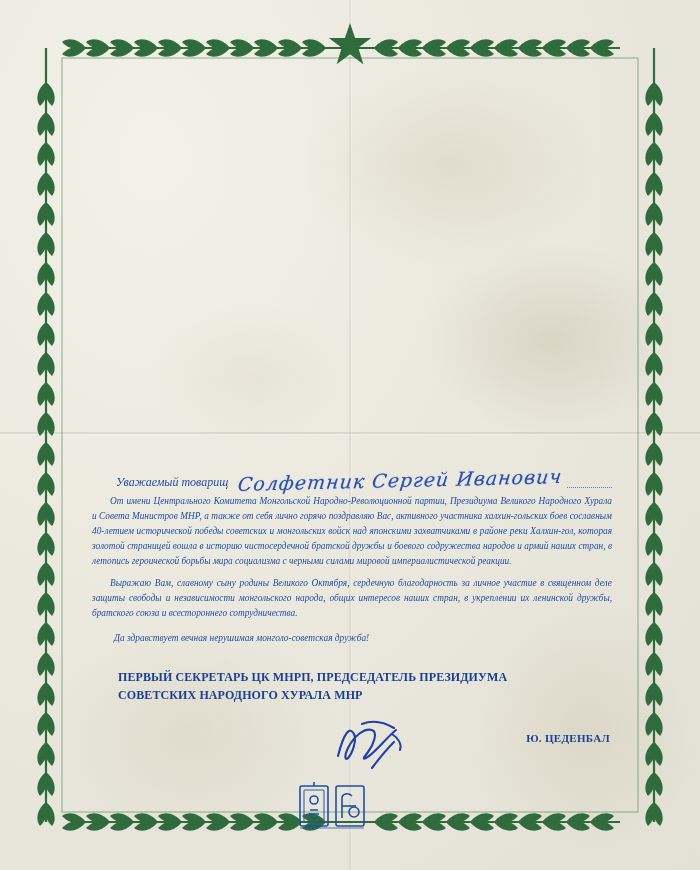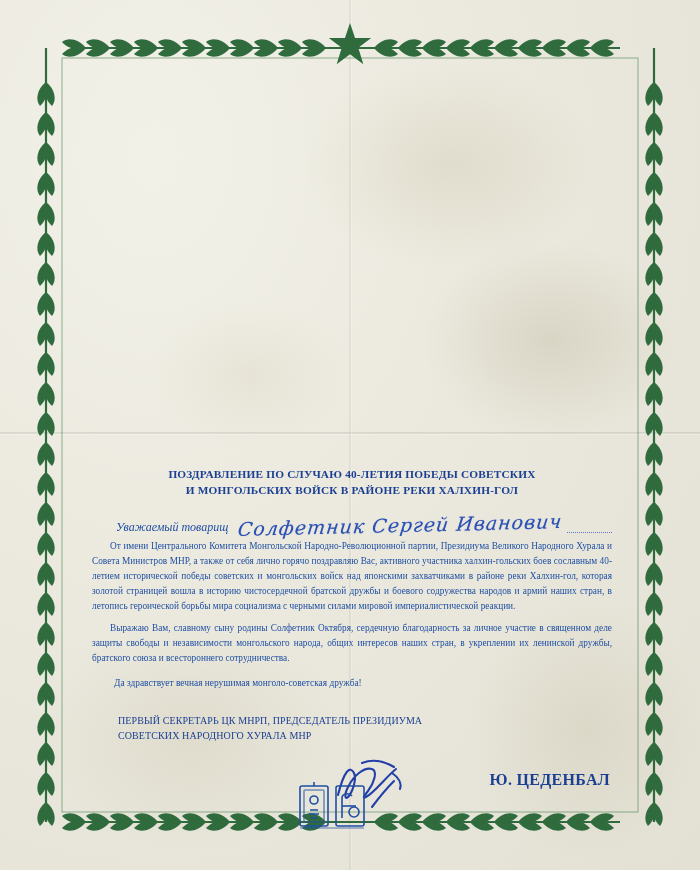--- a/index.html
+++ b/index.html
@@ -108,37 +108,39 @@
     text-shadow: 0 0 1px rgba(42,79,181,0.45);
   }
   .dots {
     flex: 1;
     border-bottom: 1px dotted #5a77c4;
     margin-bottom: 4px;
     height: 1px;
   }
   p.body {
     font-size: 9.3px;
+    font-style: italic;
     line-height: 1.62;
     text-align: justify;
     margin: 0 0 7px 0;
     text-indent: 18px;
     color: #1f4fa3;
   }
   p.slogan {
     font-size: 9.4px;
+    font-style: italic;
     line-height: 1.6;
     text-align: left;
     margin: 10px 0 0 22px;
     color: #1f4fa3;
   }
   .signature-block {
     margin: 22px 0 0 26px;
-    font-weight: normal;
-    font-size: 10px;
+    font-weight: bold;
+    font-size: 12px;
     line-height: 1.5;
     color: #1a3f93;
     letter-spacing: 0.1px;
   }
   .footer {
     position: relative;
     margin-top: 26px;
     height: 58px;
     font-size: 9.6px;
     font-style: italic;
@@ -149,21 +151,21 @@
     left: 10px;
     top: 0;
     line-height: 1.65;
   }
   .footer .signer {
     position: absolute;
     right: 2px;
     top: 2px;
     font-weight: bold;
     font-style: normal;
-    font-size: 16px;
+    font-size: 11px;
     letter-spacing: 0.3px;
     color: #1a3f93;
   }
   .ink-signature {
     position: absolute;
     left: 236px;
     top: -14px;
     width: 120px;
     height: 60px;
     color: #2340a8;
@@ -509,33 +511,29 @@
   </div>
 
   <div class="star" style="left:350px;top:22px;transform:translateX(-50%);">
     <svg width="46" height="46" viewBox="0 0 100 100">
       <polygon points="50,2 61,35 96,35 68,56 79,92 50,70 21,92 32,56 4,35 39,35" fill="#2f6b3d"></polygon>
     </svg>
   </div>
 
   <div id="content">
 
-    <div class="doc-title">
-      <div>ПОЗДРАВЛЕНИЕ ПО СЛУЧАЮ 40-ЛЕТИЯ ПОБЕДЫ СОВЕТСКИХ</div>
-      <div>И МОНГОЛЬСКИХ ВОЙСК В РАЙОНЕ РЕКИ ХАЛХИН-ГОЛ</div>
-    </div>
 
     <div class="salutation-row">
       <span class="salutation">Уважаемый товарищ</span>
       <span class="handwriting">Солфетник Сергей Иванович</span>
       <span class="dots"></span>
     </div>
 
     <p class="body">От имени Центрального Комитета Монгольской Народно-Революционной партии, Президиума Великого Народного Хурала и Совета Министров МНР, а также от себя лично горячо поздравляю Вас, активного участника халхин-гольских боев сославным 40-летием исторической победы советских и монгольских войск над японскими захватчиками в районе реки Халхин-гол, которая золотой страницей вошла в историю чистосердечной братской дружбы и боевого содружества народов и армий наших стран, в летопись героической борьбы мира социализма с черными силами мировой империалистической реакции.</p>
-    <p class="body">Выражаю Вам, славному сыну родины Солфетник Октября, сердечную благодарность за личное участие в священном деле защиты свободы и независимости монгольского народа, общих интересов наших стран, в укреплении их ленинской дружбы, братского союза и всестороннего сотрудничества.</p>
+    <p class="body">Выражаю Вам, славному сыну родины Великого Октября, сердечную благодарность за личное участие в священном деле защиты свободы и независимости монгольского народа, общих интересов наших стран, в укреплении их ленинской дружбы, братского союза и всестороннего сотрудничества.</p>
 
     <p class="slogan">Да здравствует вечная нерушимая монголо-советская дружба!</p>
 
     <div class="signature-block">
       <div>ПЕРВЫЙ СЕКРЕТАРЬ ЦК МНРП, ПРЕДСЕДАТЕЛЬ ПРЕЗИДИУМА</div>
       <div>СОВЕТСКИХ НАРОДНОГО ХУРАЛА МНР</div>
     </div>
 
     <div class="footer">
 

